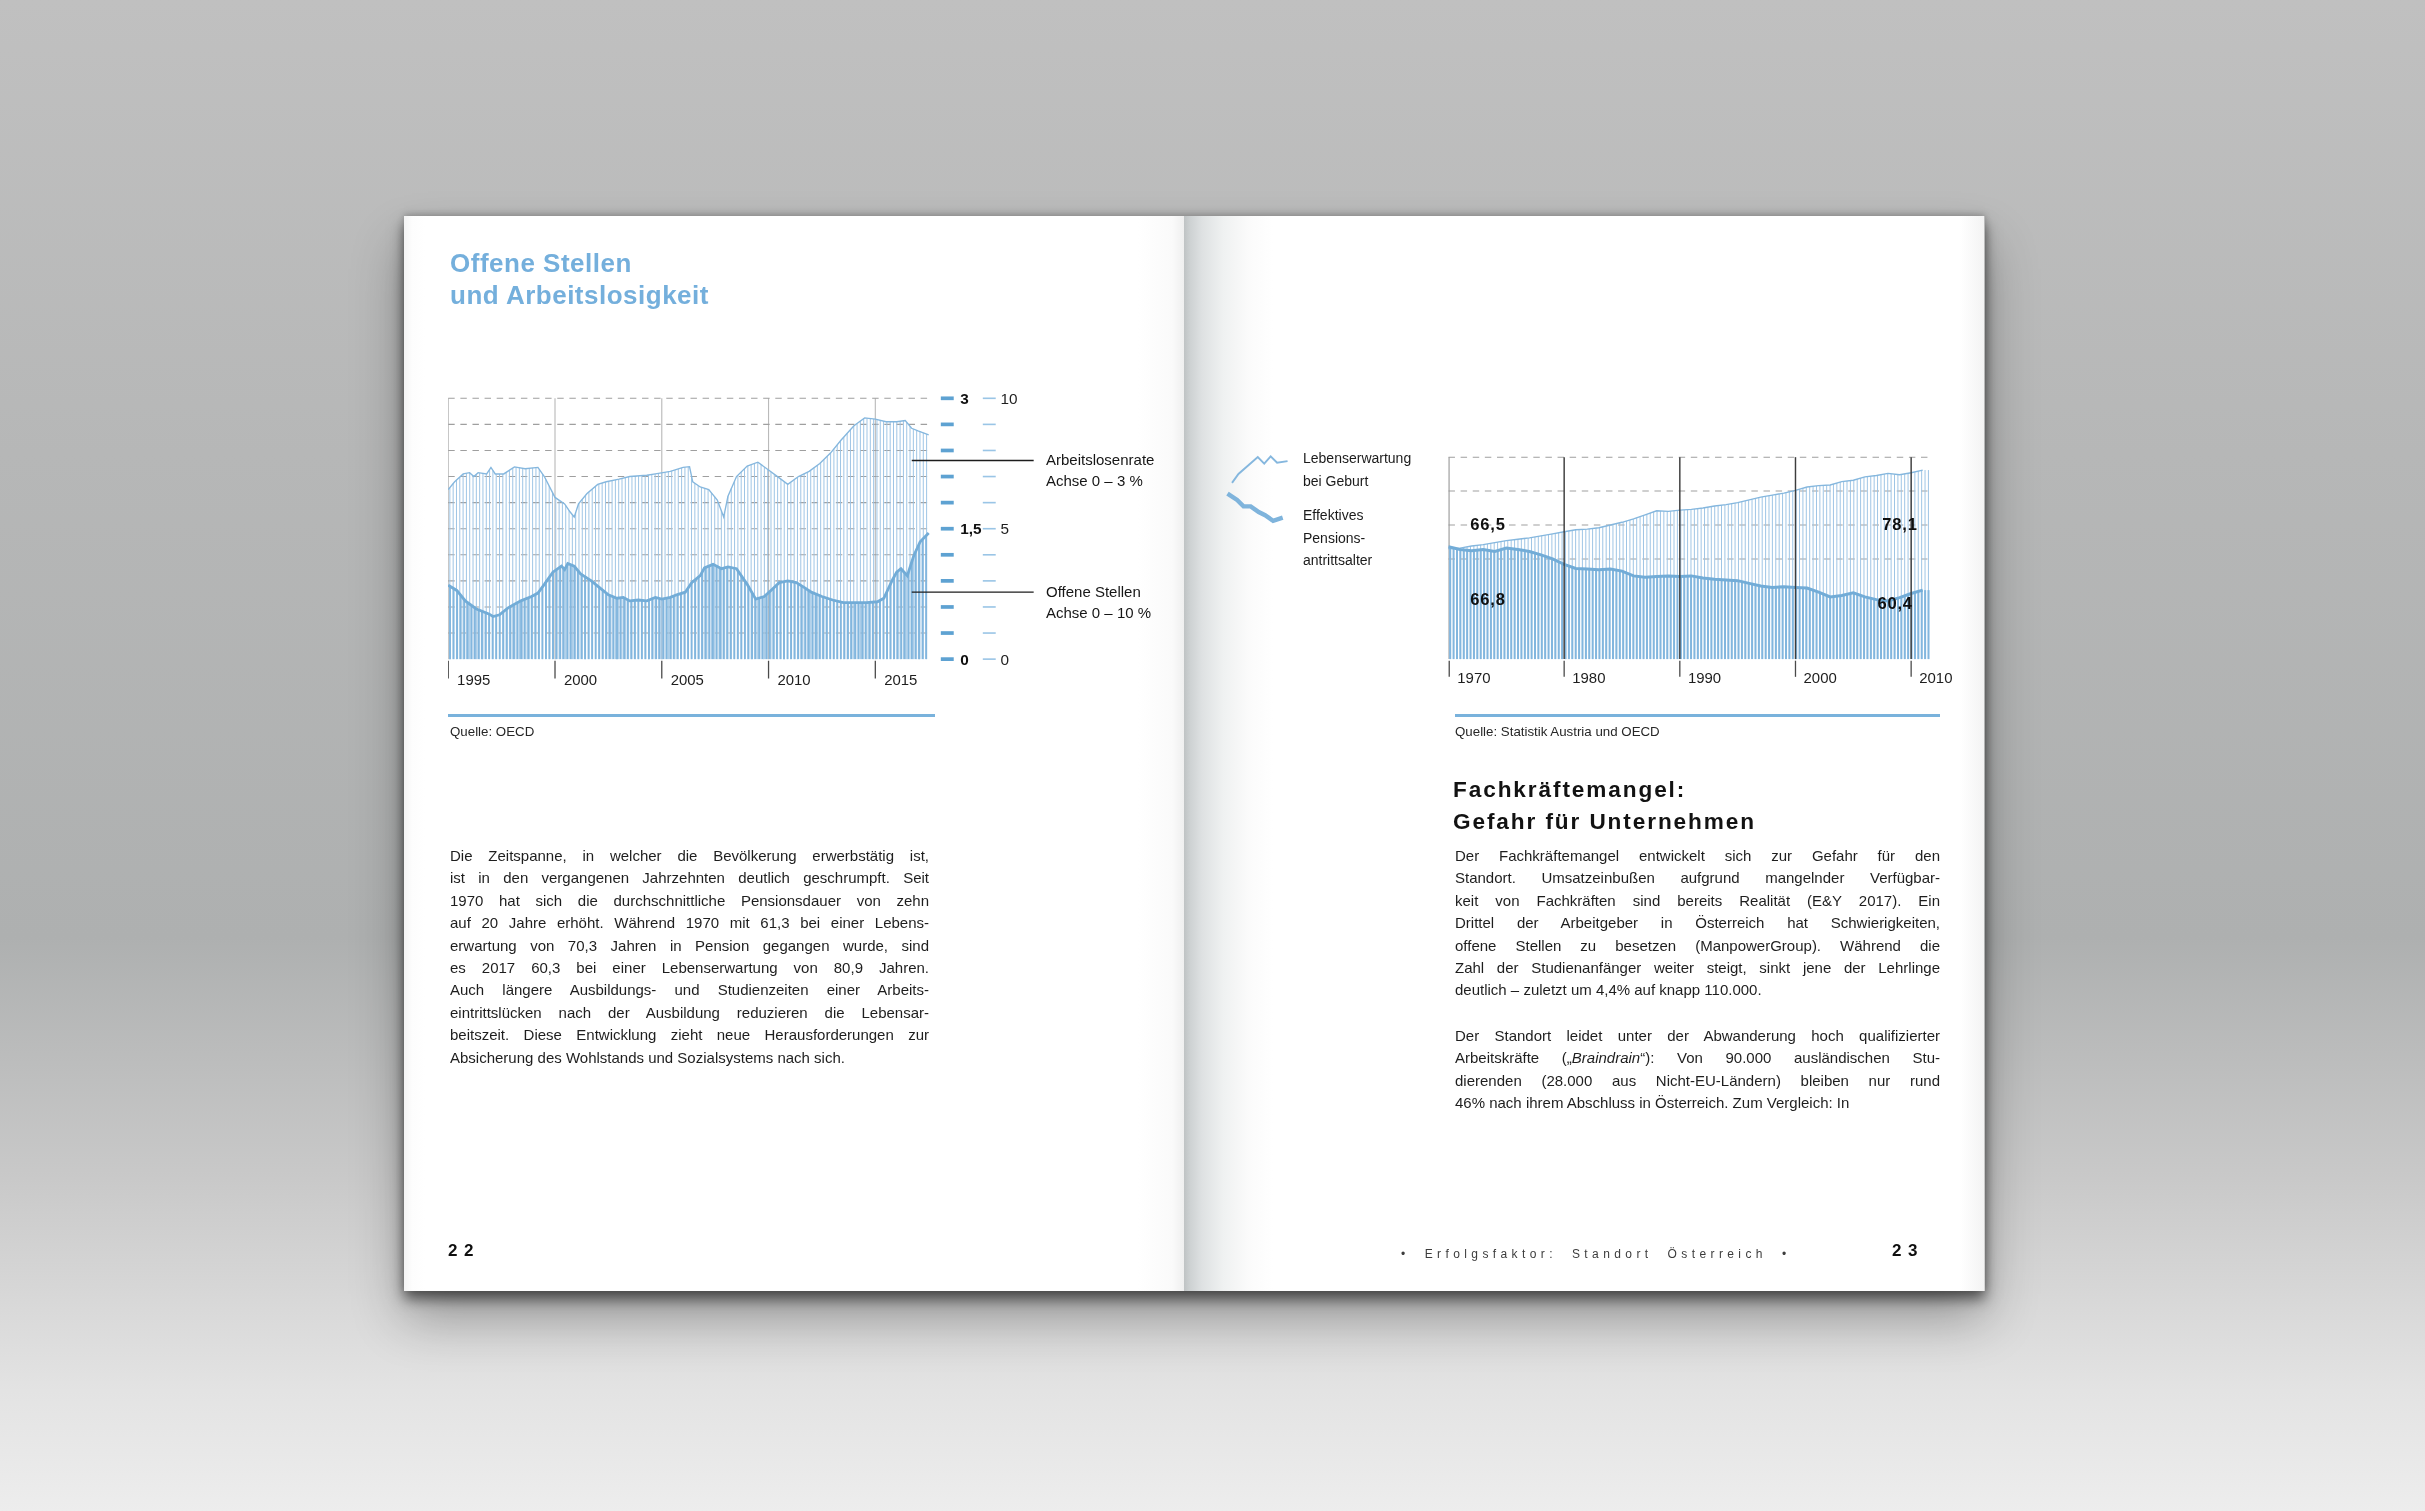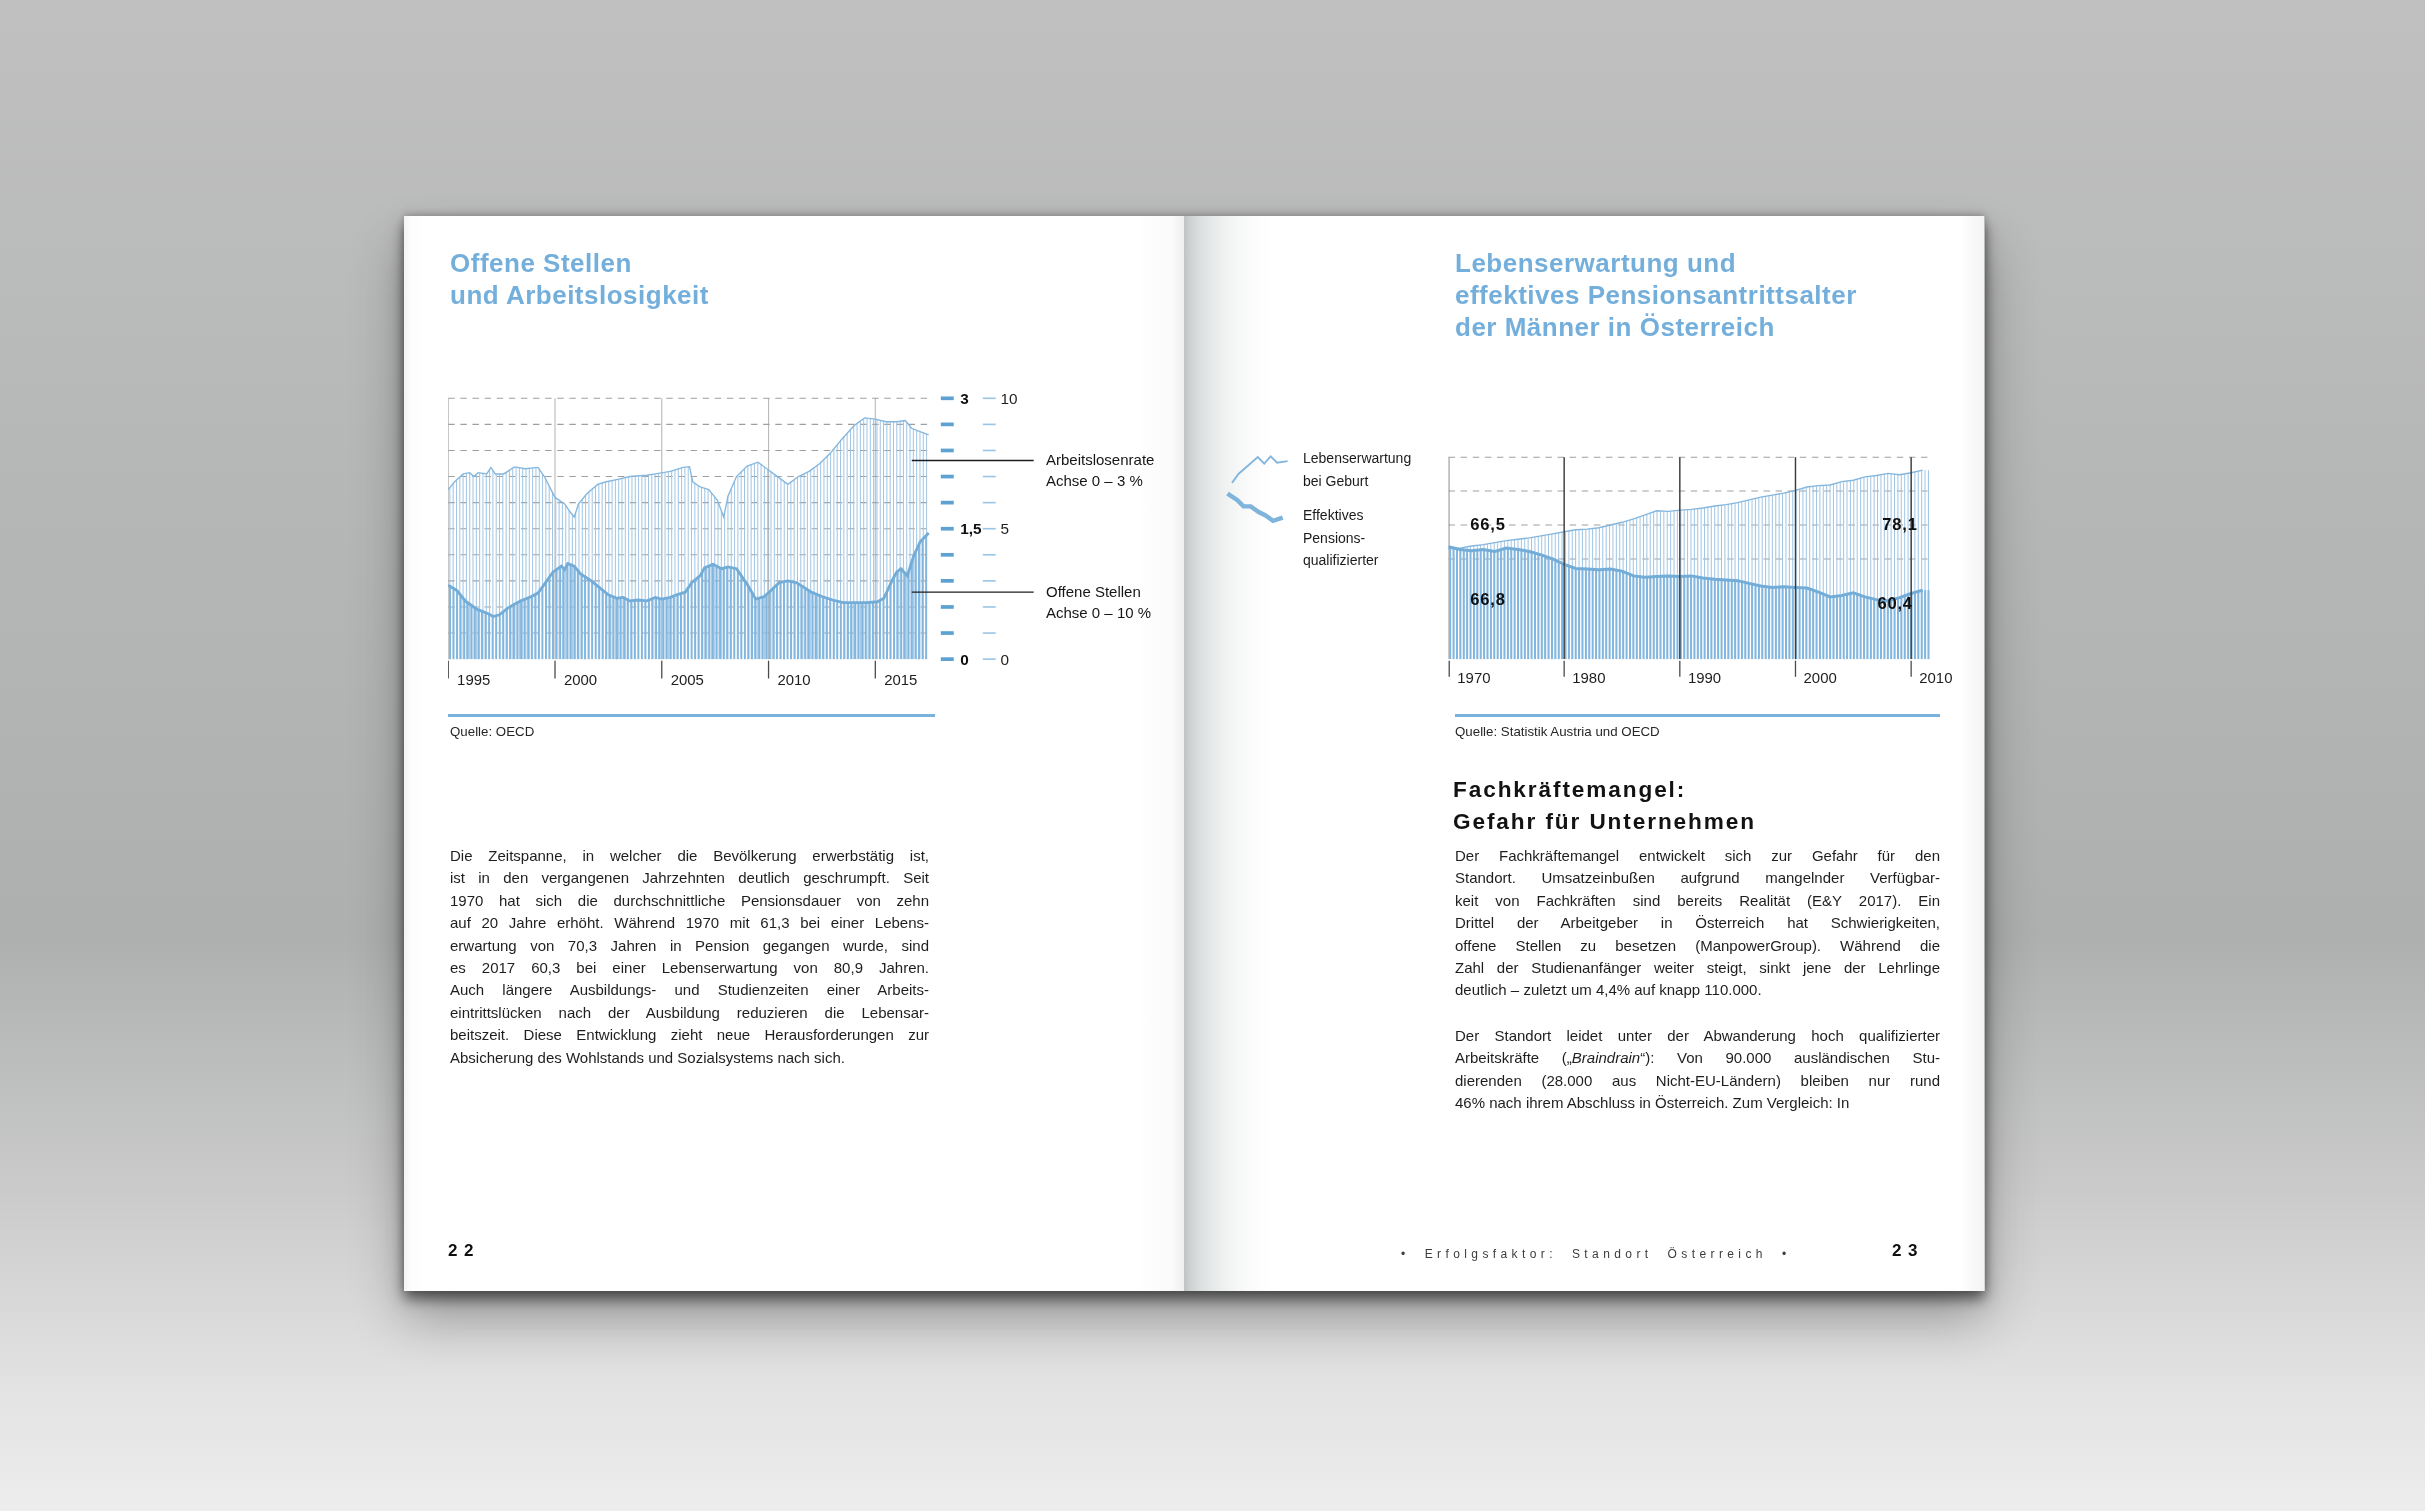--- a/index.html
+++ b/index.html
@@ -421,40 +421,35 @@
           <div class="tl jl">eintrittslücken nach der Ausbildung reduzieren die Lebensar-</div>
           <div class="tl jl">beitszeit. Diese Entwicklung zieht neue Herausforderungen zur</div>
           <div class="tl">Absicherung des Wohlstands und Sozialsystems nach sich.</div>
         </div>
 
       <div class="pageno" style="left:44px;top:1025px;">22</div>
     </section>
 
     <section class="page page-right">
 
-      <h1 class="blue-title" style="left:271px;top:31px;">
-        <div>Lebenserwartung und</div>
-        <div>effektives Pensionsantrittsalter</div>
-        <div>der Männer in Österreich</div>
-      </h1>
 
       <svg class="legend-ico" style="left:44px;top:236px;" width="66" height="36" viewBox="0 0 82 44">
         <polyline points="5,38 13,27 37,6 45,14 53,5 61,13 74,11" fill="none" stroke="#85b7de" stroke-width="2.4"></polyline>
       </svg>
       <div class="legend-label" style="left:119px;top:231px;">
         <div>Lebenserwartung</div>
         <div>bei Geburt</div>
       </div>
       <svg class="legend-ico" style="left:39px;top:272px;" width="73" height="40" viewBox="0 0 90 50">
         <polyline points="5,7 17,15 25,23 34,23 44,30 52,34 62,41 74,37" fill="none" stroke="#7fb4dc" stroke-width="5.5"></polyline>
       </svg>
       <div class="legend-label" style="left:119px;top:288px;">
         <div>Effektives</div>
         <div>Pensions-</div>
-        <div>qualifizierter</div>
+        <div>antrittsalter</div>
       </div>
 
       <svg id="chart-right" style="position:absolute;left:264px;top:225px;" width="526" height="252" viewBox="0 0 650 312">
           <line x1="0" y1="146" x2="600" y2="146" stroke="#9f9f9f" stroke-width="1.3" stroke-dasharray="8 7"></line>
           <line x1="0" y1="104" x2="600" y2="104" stroke="#9f9f9f" stroke-width="1.3" stroke-dasharray="8 7"></line>
           <line x1="0" y1="62" x2="600" y2="62" stroke="#9f9f9f" stroke-width="1.3" stroke-dasharray="8 7"></line>
           <line x1="0" y1="20" x2="600" y2="20" stroke="#9f9f9f" stroke-width="1.3" stroke-dasharray="8 7"></line>
           <line x1="0.7" y1="20" x2="0.7" y2="270" stroke="#9a9a9a" stroke-width="1.4"></line>
           <line x1="2" y1="133.28268156424582" x2="2" y2="270" stroke="#9cc3e4" stroke-width="1.2"></line>
           <line x1="6.2" y1="133.0363128491621" x2="6.2" y2="270" stroke="#9cc3e4" stroke-width="1.2"></line>

